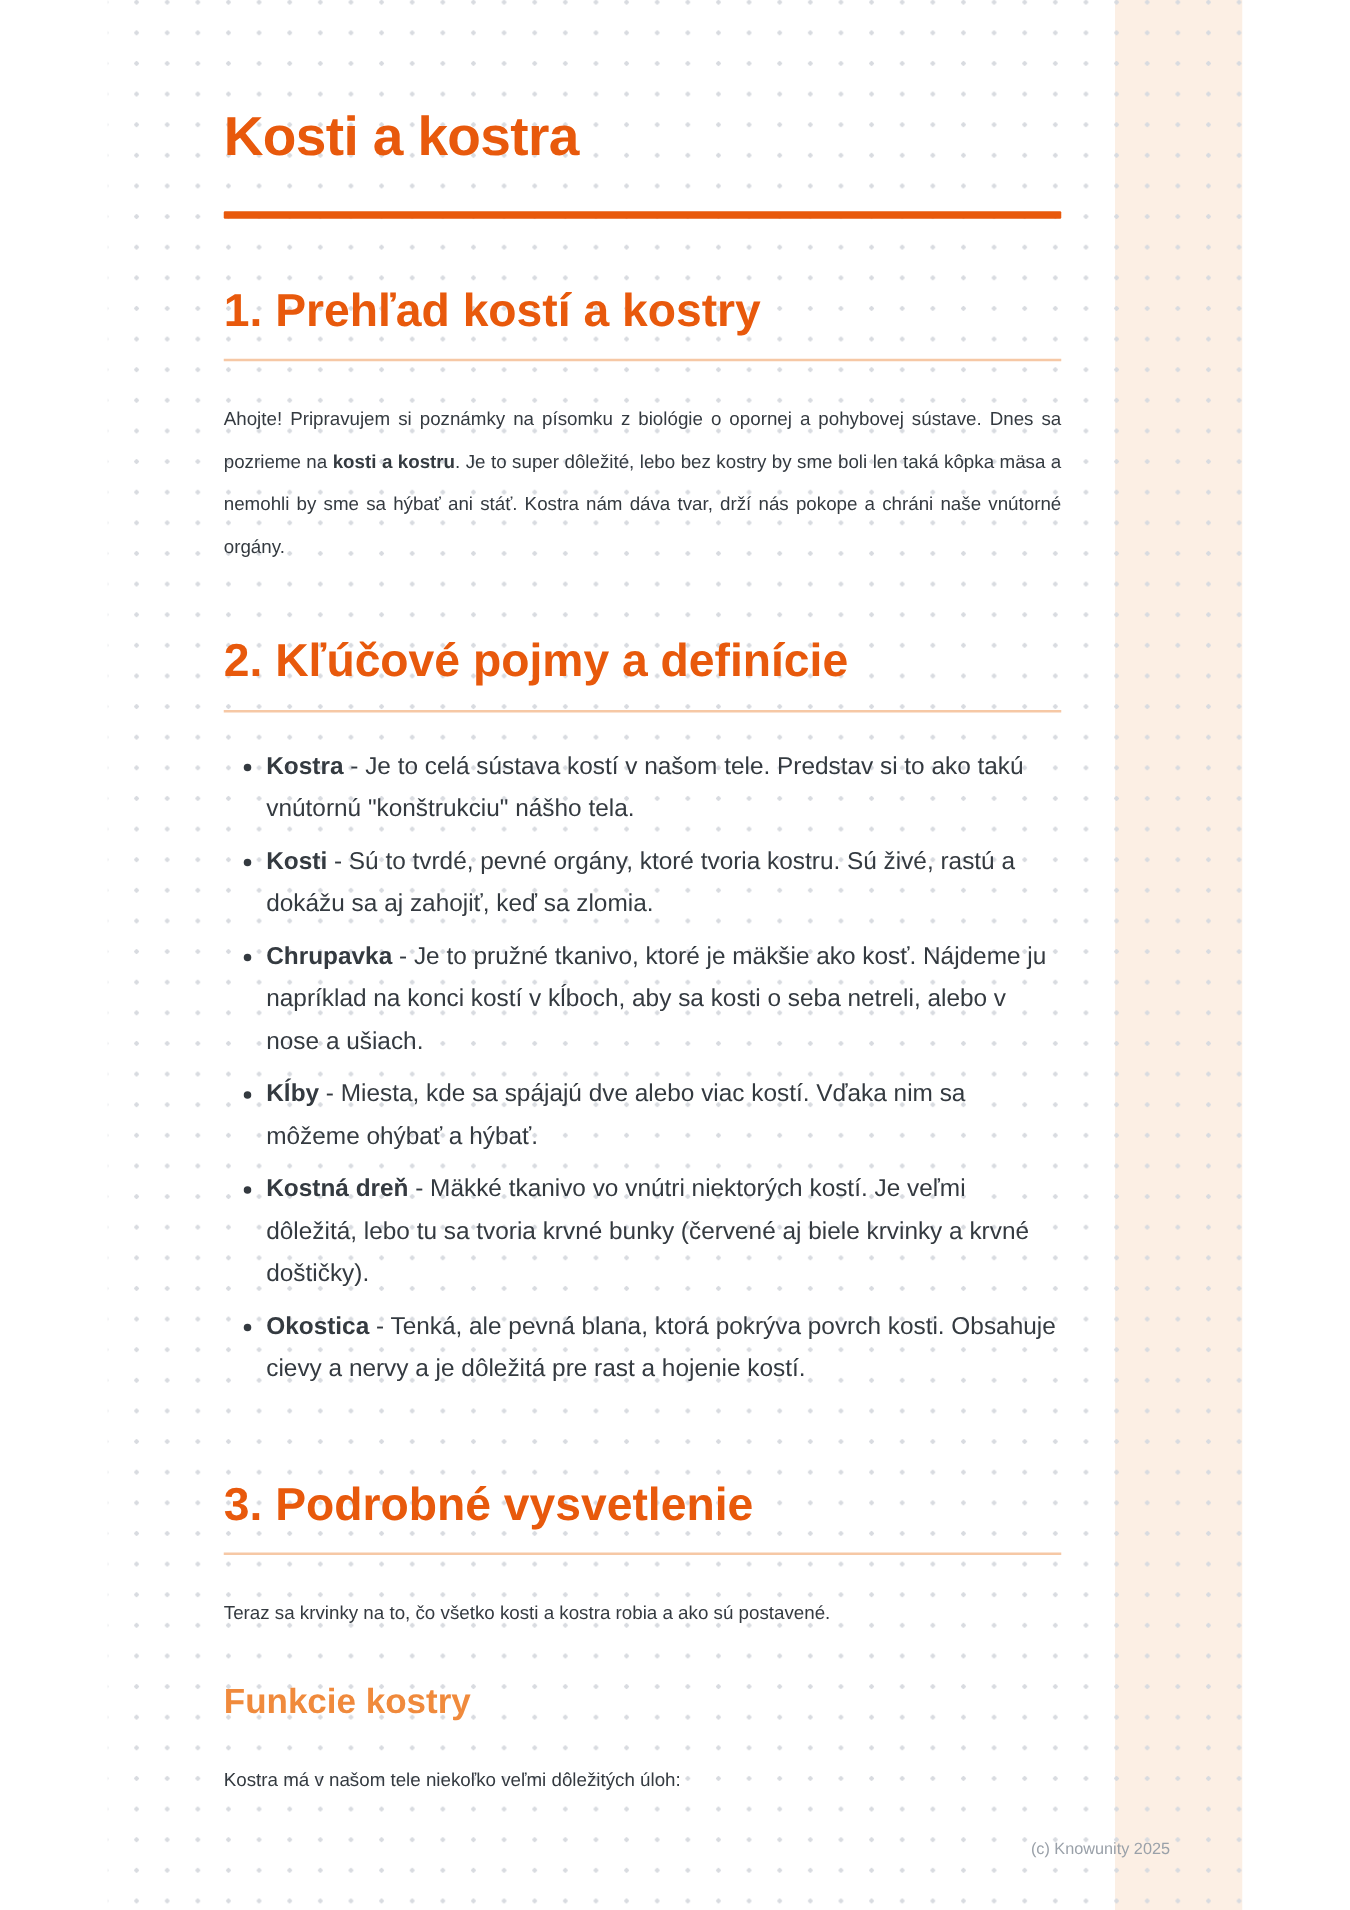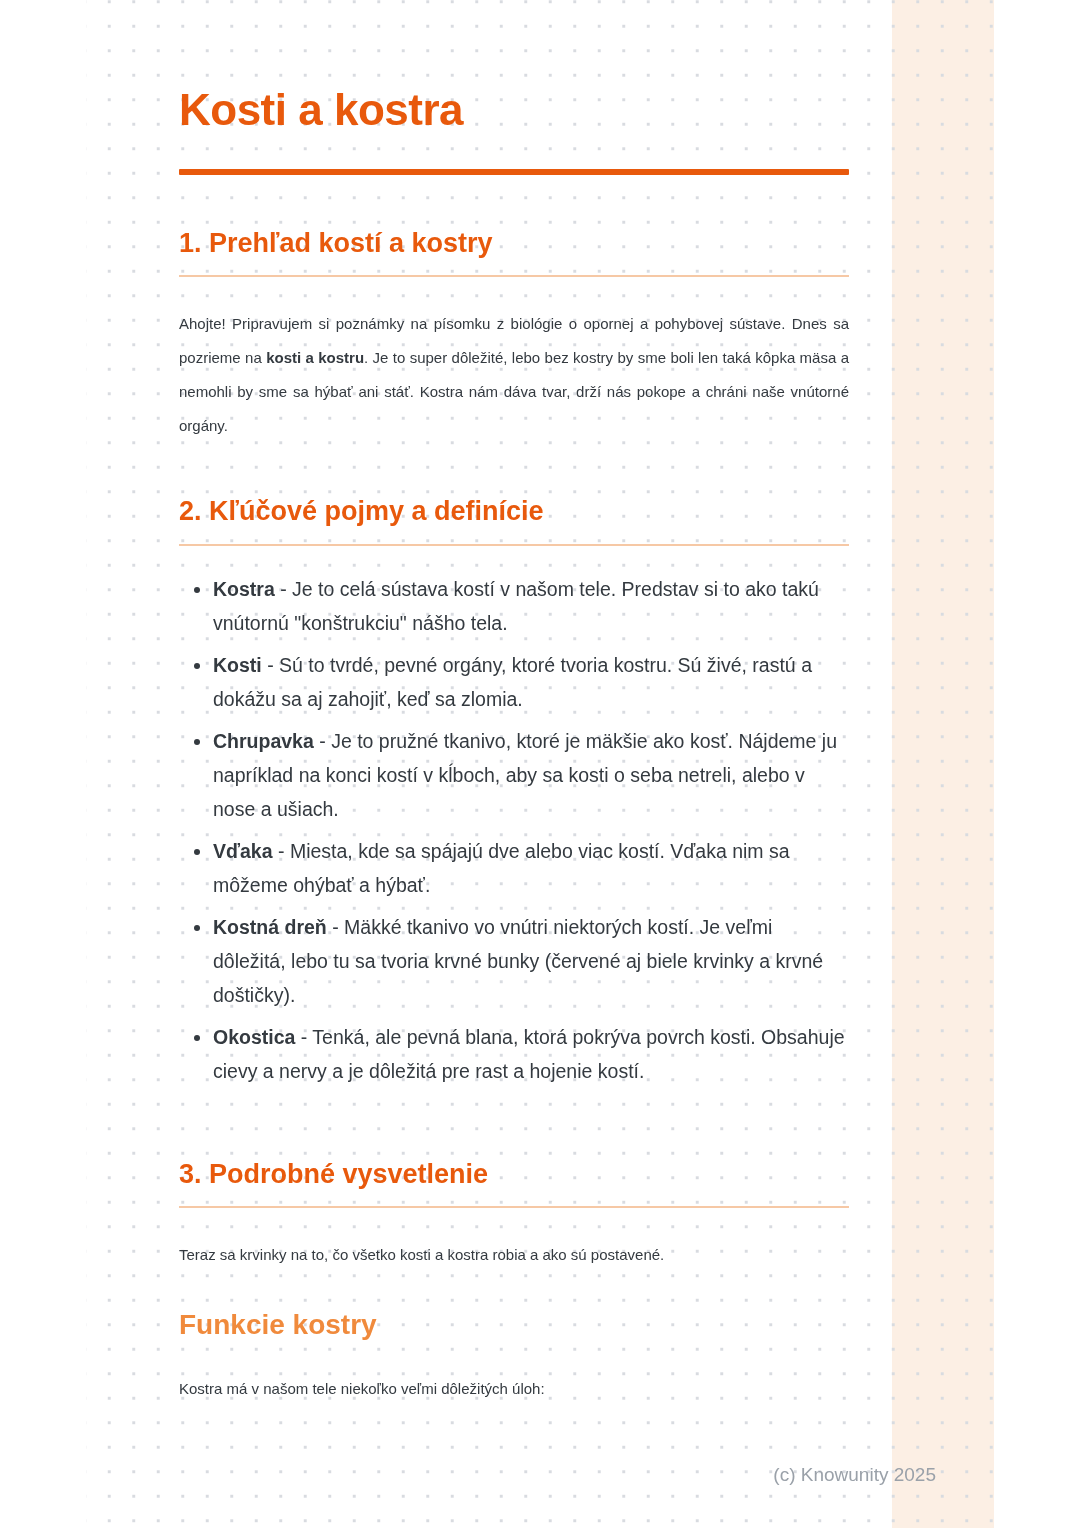--- a/index.html
+++ b/index.html
@@ -61,21 +61,21 @@
     background:var(--accent-orange);
     margin-top:32px;
     border-radius:1px;
   }
 
   .section{margin-top:52px;}
   .section-3{margin-top:70px;}
 
   .h2{
     margin:0;
-    font-size:27px;
+    font-size:37px;
     line-height:1.2;
     font-weight:700;
     color:var(--accent-orange);
   }
   .rule-thin{
     height:2px;
     background:var(--rule-light);
     margin-top:16px;
   }
   .p{
@@ -108,21 +108,21 @@
     line-height:1.2;
     font-weight:700;
     color:var(--subheading-orange);
   }
 
   .footer-credit{
     position:absolute;
     bottom:42px;
     right:58px;
     z-index:3;
-    font-size:19px;
+    font-size:13px;
     color:var(--muted-gray);
   }
 </style>
 </head>
 <body>
 
 <div class="page">
   <div class="band"></div>
 
   <div class="content">
@@ -137,21 +137,21 @@
     </section>
 
     <section class="section section-2">
       <h2 class="h2">2. Kľúčové pojmy a definície</h2>
       <div class="rule-thin"></div>
 
       <ul class="terms">
         <li><strong class="term-name">Kostra</strong><span class="term-desc"> - Je to celá sústava kostí v našom tele. Predstav si to ako takú vnútornú "konštrukciu" nášho tela.</span></li>
         <li><strong class="term-name">Kosti</strong><span class="term-desc"> - Sú to tvrdé, pevné orgány, ktoré tvoria kostru. Sú živé, rastú a dokážu sa aj zahojiť, keď sa zlomia.</span></li>
         <li><strong class="term-name">Chrupavka</strong><span class="term-desc"> - Je to pružné tkanivo, ktoré je mäkšie ako kosť. Nájdeme ju napríklad na konci kostí v kĺboch, aby sa kosti o seba netreli, alebo v nose a ušiach.</span></li>
-        <li><strong class="term-name">Vďaka</strong><span class="term-desc"> - Miesta, kde sa spájajú dve alebo viac kostí. Vďaka nim sa môžeme ohýbať a hýbať.</span></li>
+        <li><strong class="term-name">Kĺby</strong><span class="term-desc"> - Miesta, kde sa spájajú dve alebo viac kostí. Vďaka nim sa môžeme ohýbať a hýbať.</span></li>
         <li><strong class="term-name">Kostná dreň</strong><span class="term-desc"> - Mäkké tkanivo vo vnútri niektorých kostí. Je veľmi dôležitá, lebo tu sa tvoria krvné bunky (červené aj biele krvinky a krvné doštičky).</span></li>
         <li><strong class="term-name">Okostica</strong><span class="term-desc"> - Tenká, ale pevná blana, ktorá pokrýva povrch kosti. Obsahuje cievy a nervy a je dôležitá pre rast a hojenie kostí.</span></li>
       </ul>
     </section>
 
     <section class="section section-3">
       <h2 class="h2">3. Podrobné vysvetlenie</h2>
       <div class="rule-thin"></div>
       <p class="p single">Teraz sa krvinky na to, čo všetko kosti a kostra robia a ako sú postavené.</p>
       <h3 class="h3">Funkcie kostry</h3>

